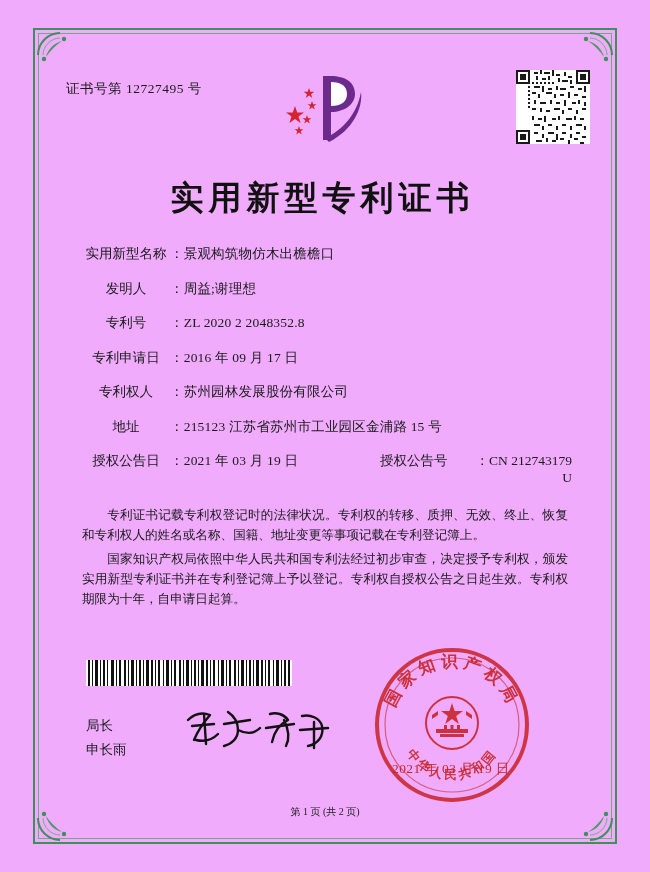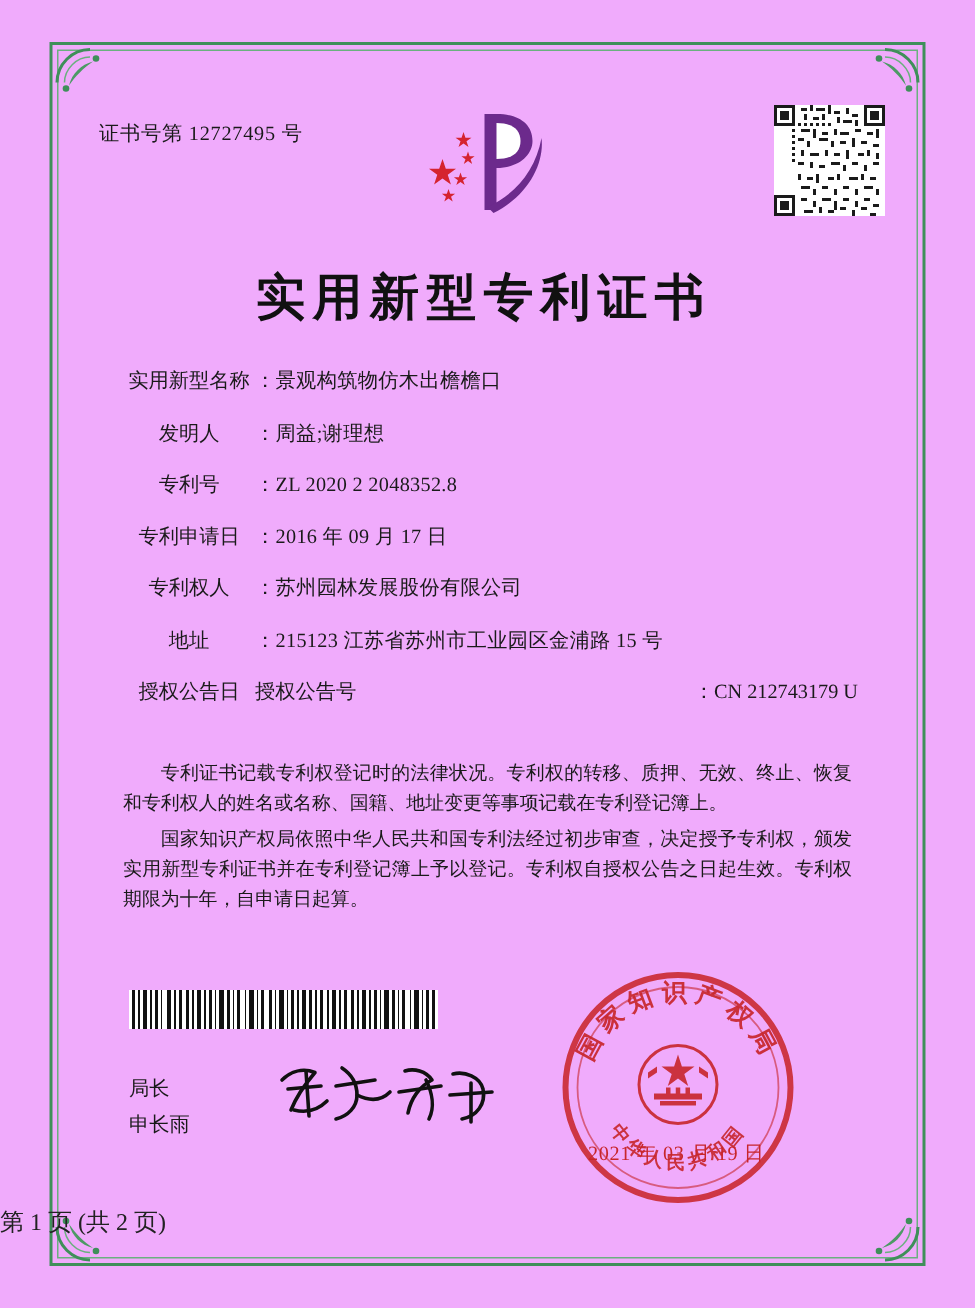--- a/index.html
+++ b/index.html
@@ -182,22 +182,22 @@
     color: #c8262b;
     letter-spacing: 0.4px;
   }
 
   
   .footer {
     position: absolute;
     left: 0;
     top: 805px;
     width: 650px;
-    text-align: left;
-    font-size: 16px;
+    text-align: center;
+    font-size: 10px;
     color: #222;
   }
 </style>
 </head>
 <body>
 
 <div class="certificate">
 
   <div class="border-outer"></div>
   <div class="border-inner"></div>
@@ -416,20 +416,21 @@
         <span>地</span>
           <span>址</span>
       </span>
       <span class="fvalue">：<span>215123 江苏省苏州市工业园区金浦路 15 号</span></span>
     </div>
 
     <div class="frow dual">
       <span class="flabel">
         <span>授权公告日</span>
       </span>
+      <span class="fvalue">：<span>2021 年 03 月 19 日</span></span>
       <span class="flabel2">
         <span>授权公告号</span>
       </span>
       <span class="fvalue2">：<span>CN 212743179 U</span></span>
     </div>
 
   </div>
 
   <div class="paras">
     <div class="para">专利证书记载专利权登记时的法律状况。专利权的转移、质押、无效、终止、恢复和专利权人的姓名或名称、国籍、地址变更等事项记载在专利登记簿上。</div>

